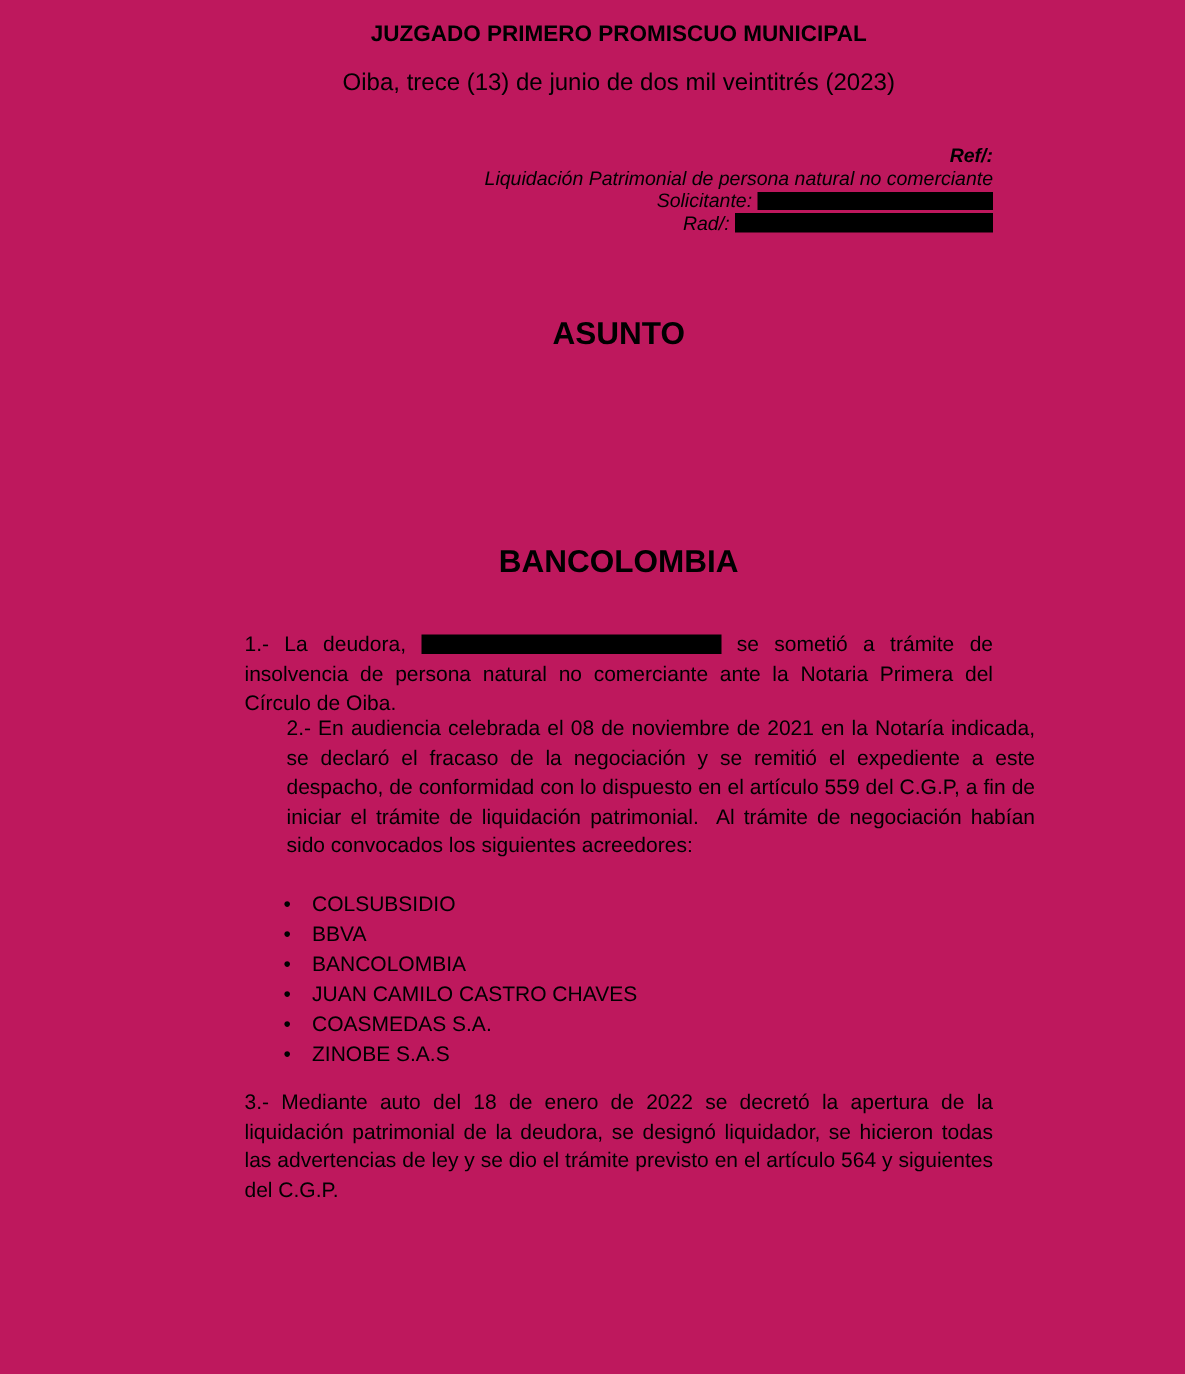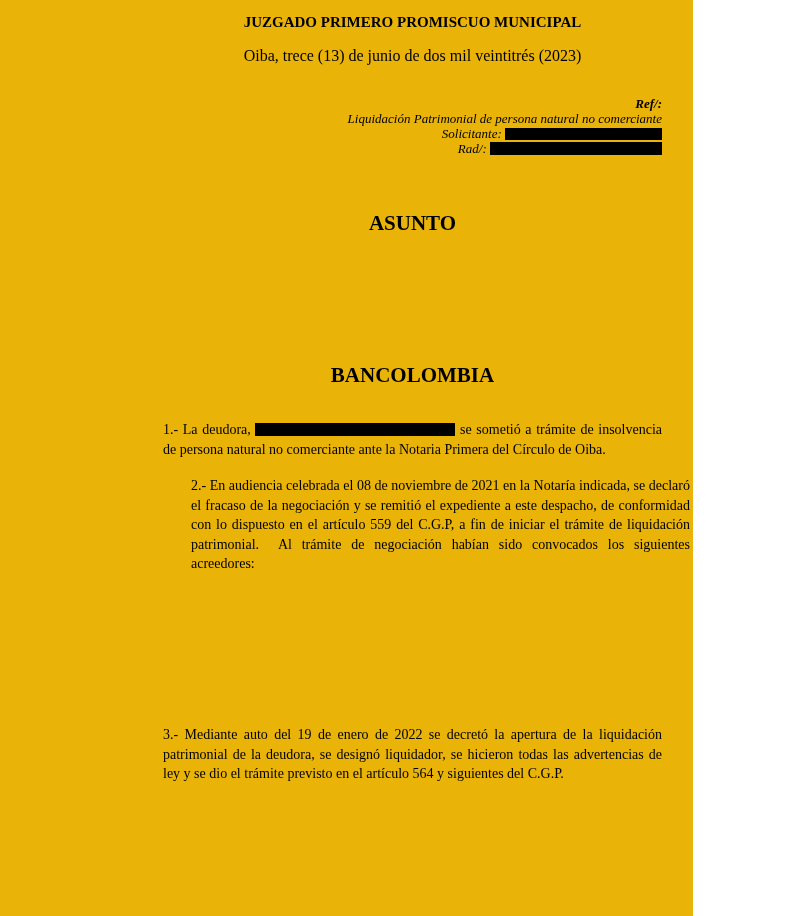--- a/index.html
+++ b/index.html
@@ -1,22 +1,22 @@
 <!DOCTYPE html>
 <html><head>
 <meta charset="utf-8">
 <style>
   html, body { margin: 0; padding: 0; background: #ffffff; }
   .page {
     position: relative;
-    width: 693px;
+    width: 790px;
     height: 916px;
-    background: #eab308;
+    background: #be185d;
     color: #000000;
-    font-family: Liberation Serif, serif;
+    font-family: Liberation Sans, sans-serif;
     overflow: hidden;
   }
   .block { position: absolute; left: 163px; width: 499px; margin: 0; }
 
   .court-title {
     top: 14px;
     font-size: 15px;
     font-weight: bold;
     text-align: center;
   }
@@ -101,16 +101,24 @@
   <h2 class="block section-heading antecedentes-heading">BANCOLOMBIA</h2>
 
   <p class="block body-p para-1">
     <span>1.- La deudora,</span>
     <span class="redact redact-debtor"></span>
     <span>se sometió a trámite de insolvencia de persona natural no comerciante ante la Notaria Primera del Círculo de Oiba.</span>
   </p>
 
   <p class="block body-p para-2">2.- En audiencia celebrada el 08 de noviembre de 2021 en la Notaría indicada, se declaró el fracaso de la negociación y se remitió el expediente a este despacho, de conformidad con lo dispuesto en el artículo 559 del C.G.P, a fin de iniciar el trámite de liquidación patrimonial.&nbsp; Al trámite de negociación habían sido convocados los siguientes acreedores:</p>
 
+  <ul class="block creditors">
+    <li>COLSUBSIDIO</li>
+    <li>BBVA</li>
+    <li>BANCOLOMBIA</li>
+    <li>JUAN CAMILO CASTRO CHAVES</li>
+    <li>COASMEDAS S.A.</li>
+    <li>ZINOBE S.A.S</li>
+  </ul>
 
-  <p class="block body-p para-3">3.- Mediante auto del 19 de enero de 2022 se decretó la apertura de la liquidación patrimonial de la deudora, se designó liquidador, se hicieron todas las advertencias de ley y se dio el trámite previsto en el artículo 564 y siguientes del C.G.P.</p>
+  <p class="block body-p para-3">3.- Mediante auto del 18 de enero de 2022 se decretó la apertura de la liquidación patrimonial de la deudora, se designó liquidador, se hicieron todas las advertencias de ley y se dio el trámite previsto en el artículo 564 y siguientes del C.G.P.</p>
 
 </div>
 
 </body></html>

